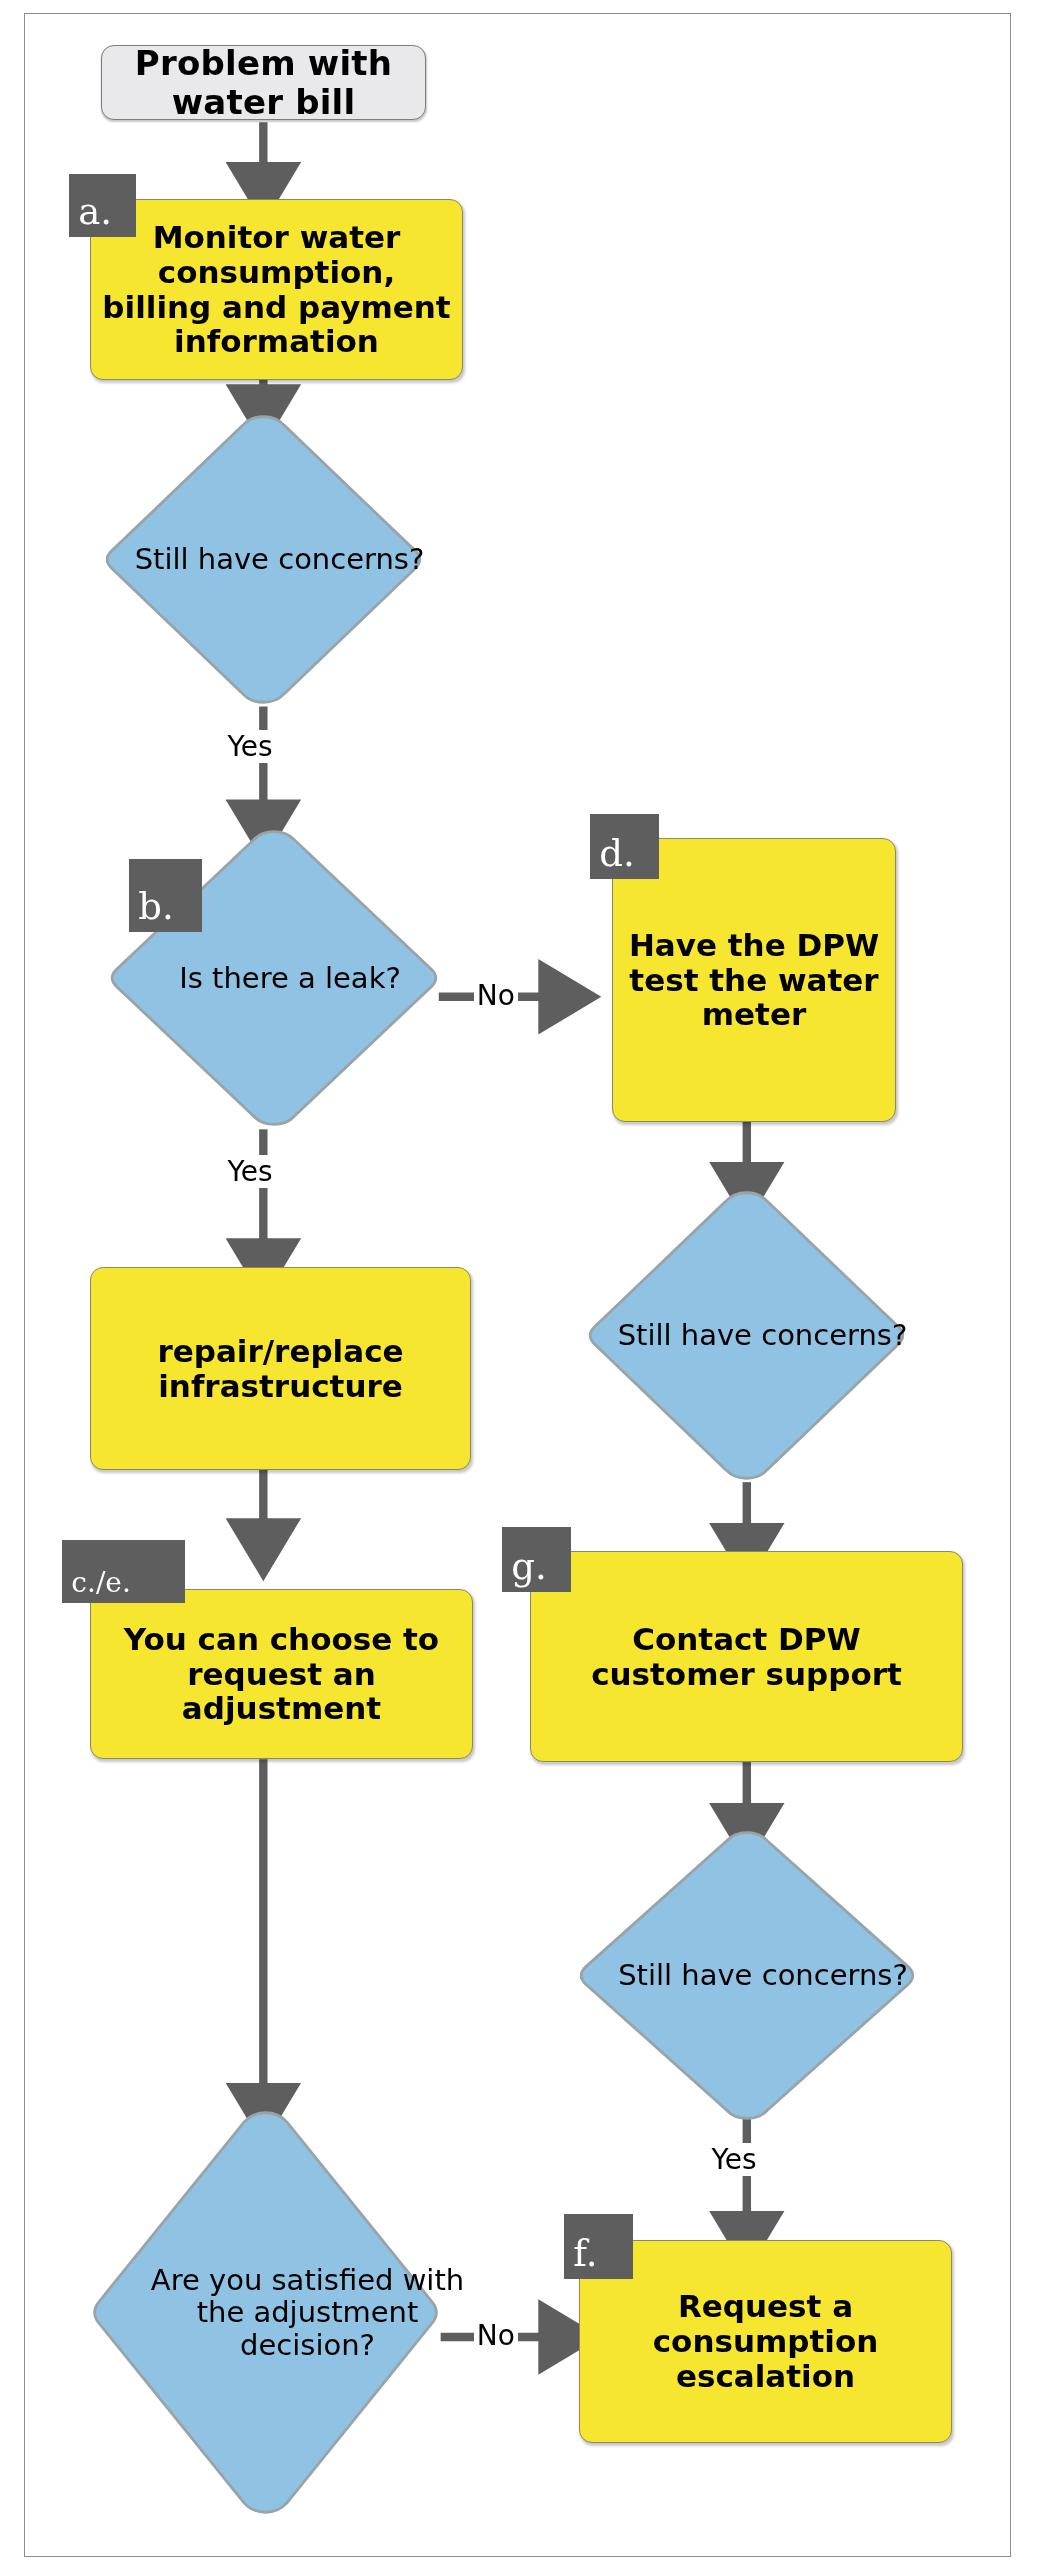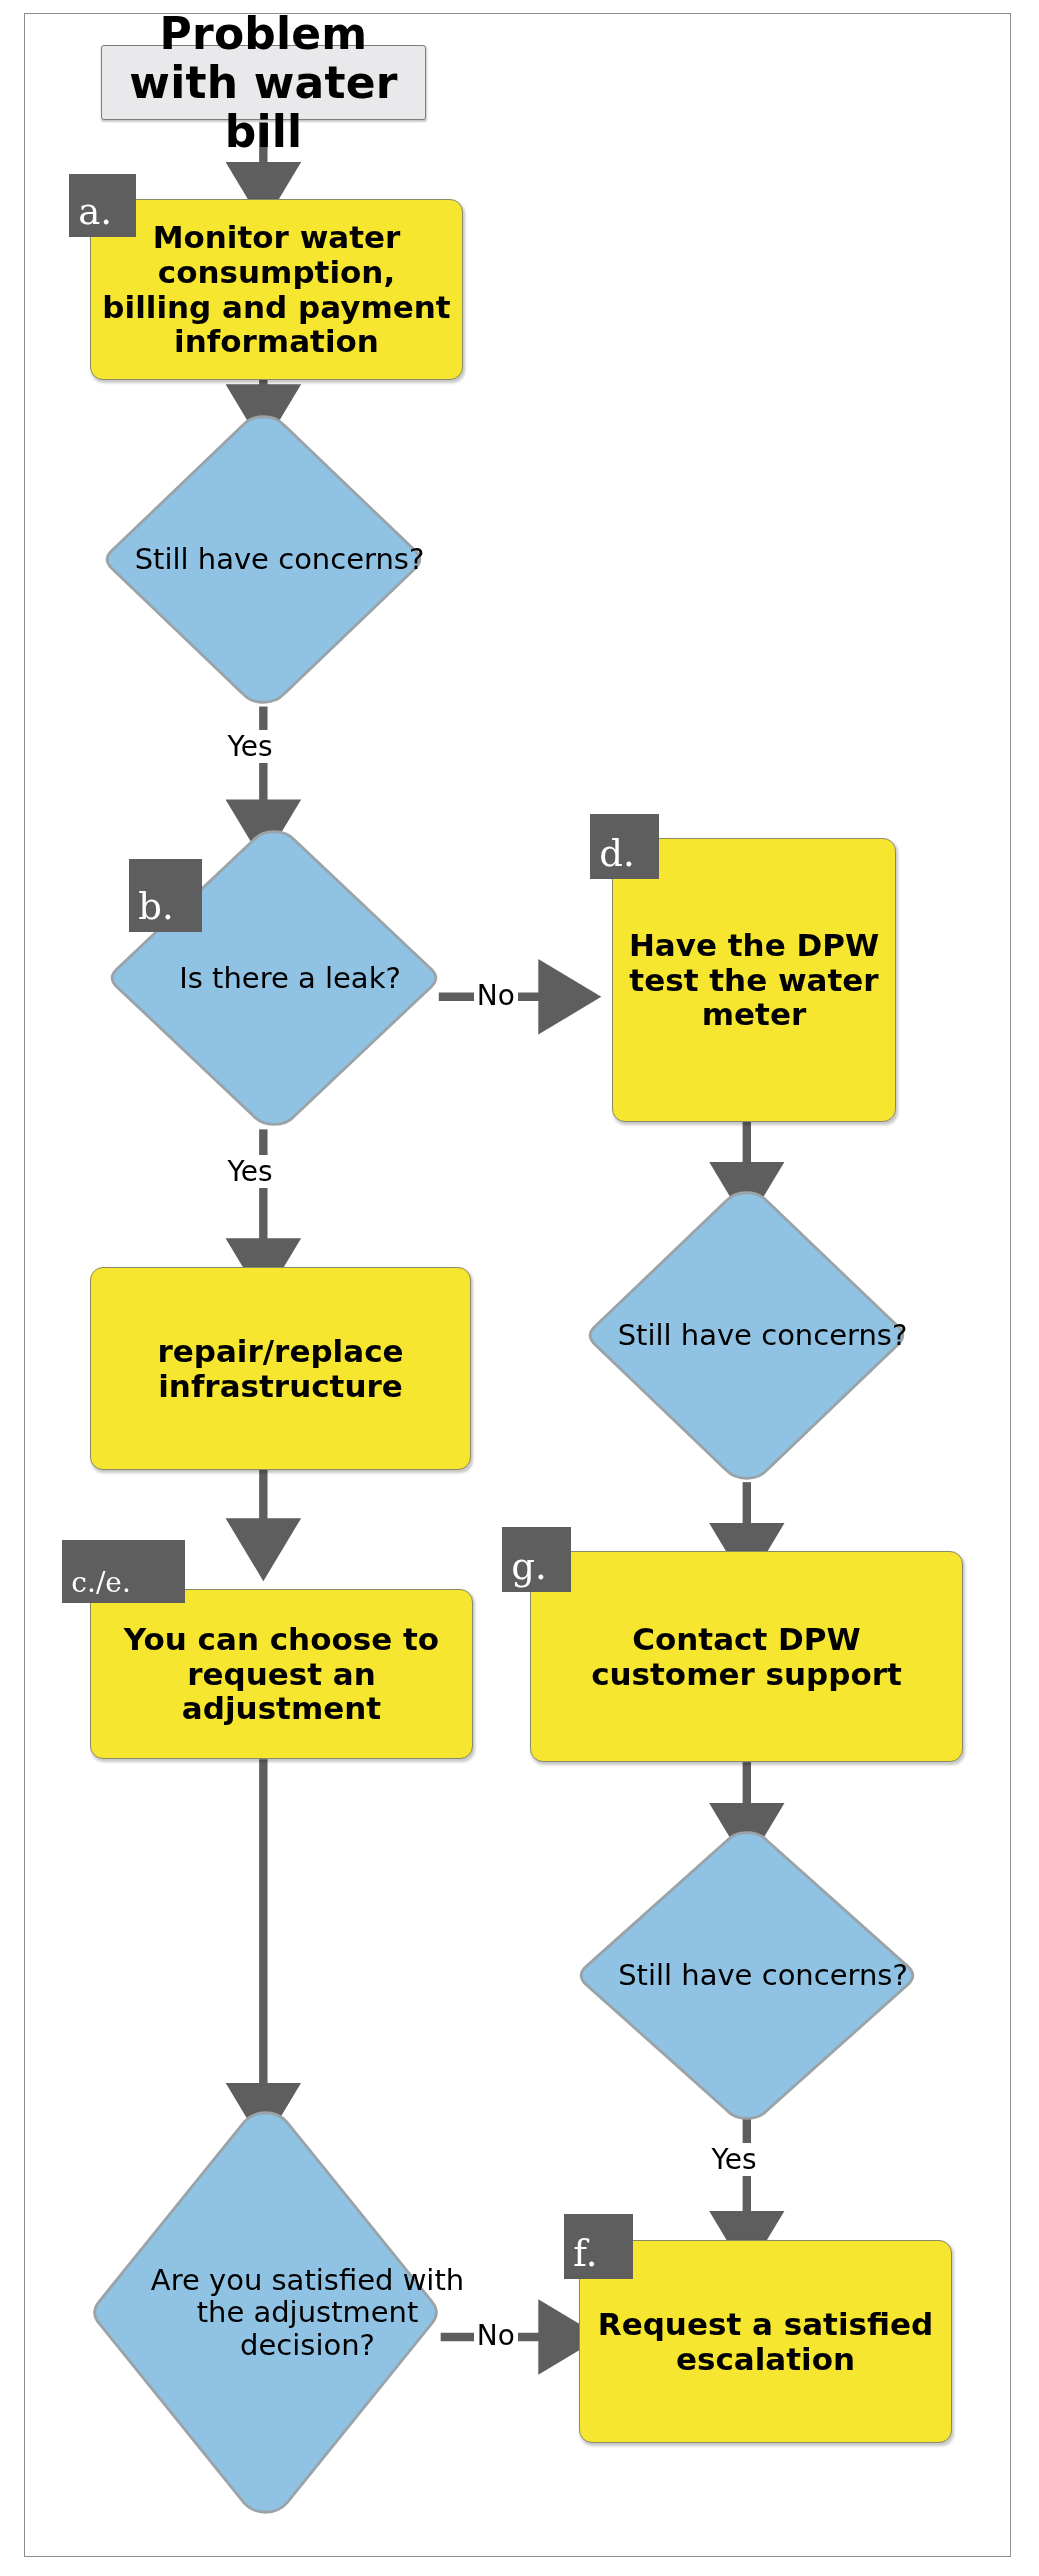--- a/index.html
+++ b/index.html
@@ -1,20 +1,20 @@
 <!DOCTYPE html>
 <html style="font-size:15px"><head>
 <meta charset="utf-8">
 <style>
   html,body{margin:0;padding:0;background:#ffffff;}
   body{width:1040px;height:2576px;font-family:"DejaVu Sans","Liberation Sans",sans-serif;}
   #frame{position:absolute;left:24px;top:13px;width:987px;height:2544px;border:1.9px solid #8d8d8d;background:#ffffff;box-sizing:border-box;}
   #canvas{position:absolute;left:0;top:0;width:1040px;height:2576px;}
   .node{position:absolute;box-sizing:border-box;display:flex;align-items:center;justify-content:center;text-align:center;color:#000000;line-height:1.12;}
-  .start{background:#e9e9eb;border:1.9px solid #7d7d7d;border-radius:3px;font-size:44px;font-weight:600;letter-spacing:0.2px;box-shadow:0.9px 1.9px 1.9px rgba(0,0,0,.22);}
+  .start{background:#e9e9eb;border:1.9px solid #7d7d7d;border-radius:13px;font-size:34px;font-weight:600;letter-spacing:0.2px;box-shadow:0.9px 1.9px 1.9px rgba(0,0,0,.22);}
   .proc{background:#f7e62f;border:1.9px solid #8a8a66;border-radius:13px;font-size:31px;font-weight:600;box-shadow:1.9px 2.8px 2.8px rgba(0,0,0,.22);}
   .dec-wrap{position:absolute;}
   .dec-shape{position:absolute;left:0;top:0;width:100%;height:100%;}
   .dec-txt{position:absolute;left:16px;top:0;width:100%;height:100%;display:flex;align-items:center;justify-content:center;text-align:center;font-size:29px;font-weight:500;color:#000;line-height:1.12;}
   .badge{position:absolute;background:#5e5e5e;color:#ffffff;font-family:"DejaVu Serif","Liberation Serif",serif;font-size:37px;display:flex;align-items:flex-end;justify-content:flex-start;padding:0 0 3.7px 9.3px;box-sizing:border-box;z-index:6;}
   .badge.wide{font-size:28px;}
   .edgelabel{position:absolute;font-size:28px;color:#000;font-weight:500;background:#ffffff;padding:0 2.8px;z-index:5;white-space:nowrap;text-align:center;}
   svg.arrows{position:absolute;left:0;top:0;width:1040px;height:2576px;pointer-events:none;}
 </style>
 </head>
@@ -142,17 +142,17 @@
     </svg>
     <div class="dec-txt" style="padding:0 26px;">Are you satisfied with the adjustment decision?</div>
   </div>
 
   <div class="edgelabel" style="left:474px;top:2319px;">No</div>
 
   <div class="badge" style="left:564px;top:2214px;width:69px;height:65px;">
     <span>f.</span>
   </div>
   <div class="node proc" style="left:579px;top:2240px;width:373px;height:203px;padding:0 13px;">
-    <span>Request a satisfied escalation</span>
+    <span>Request a consumption escalation</span>
   </div>
 
 </div>
 
 
 </body></html>

